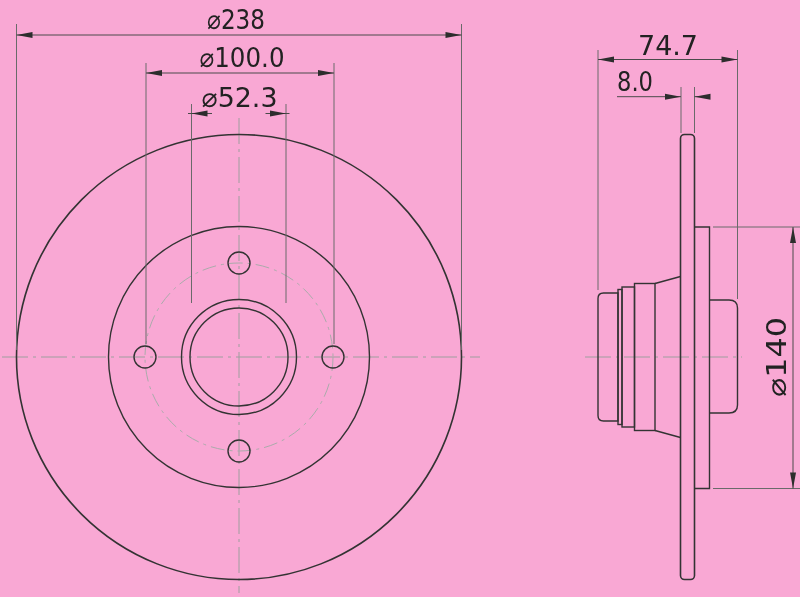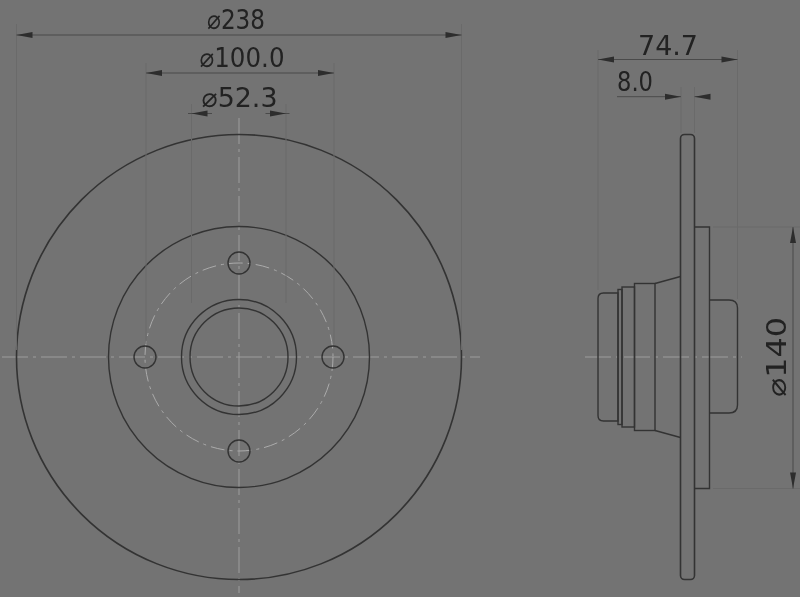--- a/index.html
+++ b/index.html
@@ -1,17 +1,17 @@
 <!DOCTYPE html>
 <html><head>
 <meta charset="utf-8">
 <style>
   html,body{margin:0;padding:0;background:#ffffff;}
   .canvas{
-    position:relative;width:800px;height:597px;background:#737373;
+    position:relative;width:800px;height:597px;background:#f9a8d4;
     font-family:"DejaVu Sans", sans-serif;overflow:hidden;
   }
   svg{display:block;}
   .outline{fill:none;stroke:#333333;stroke-width:1.6;}
   .part{fill:none;stroke:#333333;stroke-width:1.4;}
   .dim{fill:none;stroke:#4a4a4a;stroke-width:1;}
   .ext{fill:none;stroke:#6a6a6a;stroke-width:1;}
   .arrow{fill:#2d2d2d;stroke:none;}
   .cl{fill:none;stroke:#9e9e9e;stroke-width:1;stroke-dasharray:26 5 3 5;}
   .bc{fill:none;stroke:#ababab;stroke-width:1;stroke-dasharray:14 5 3 5;}

